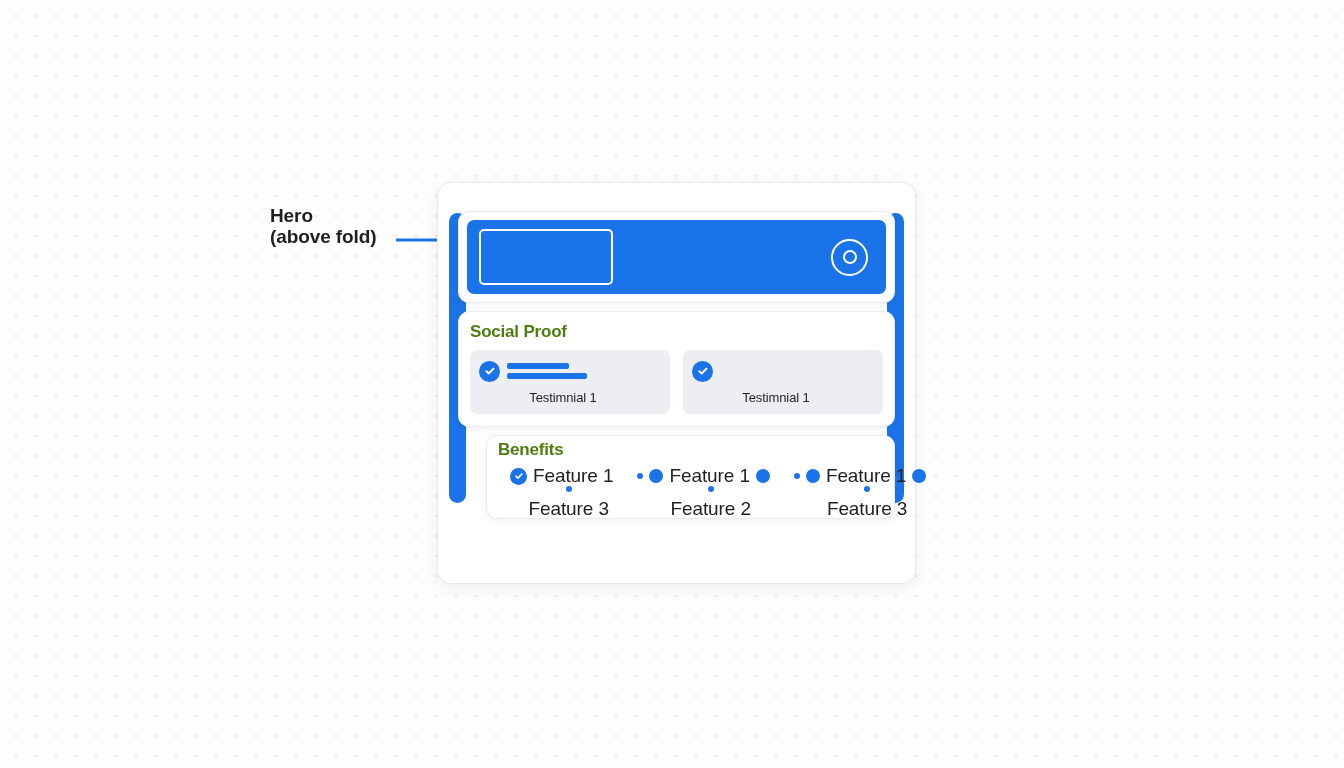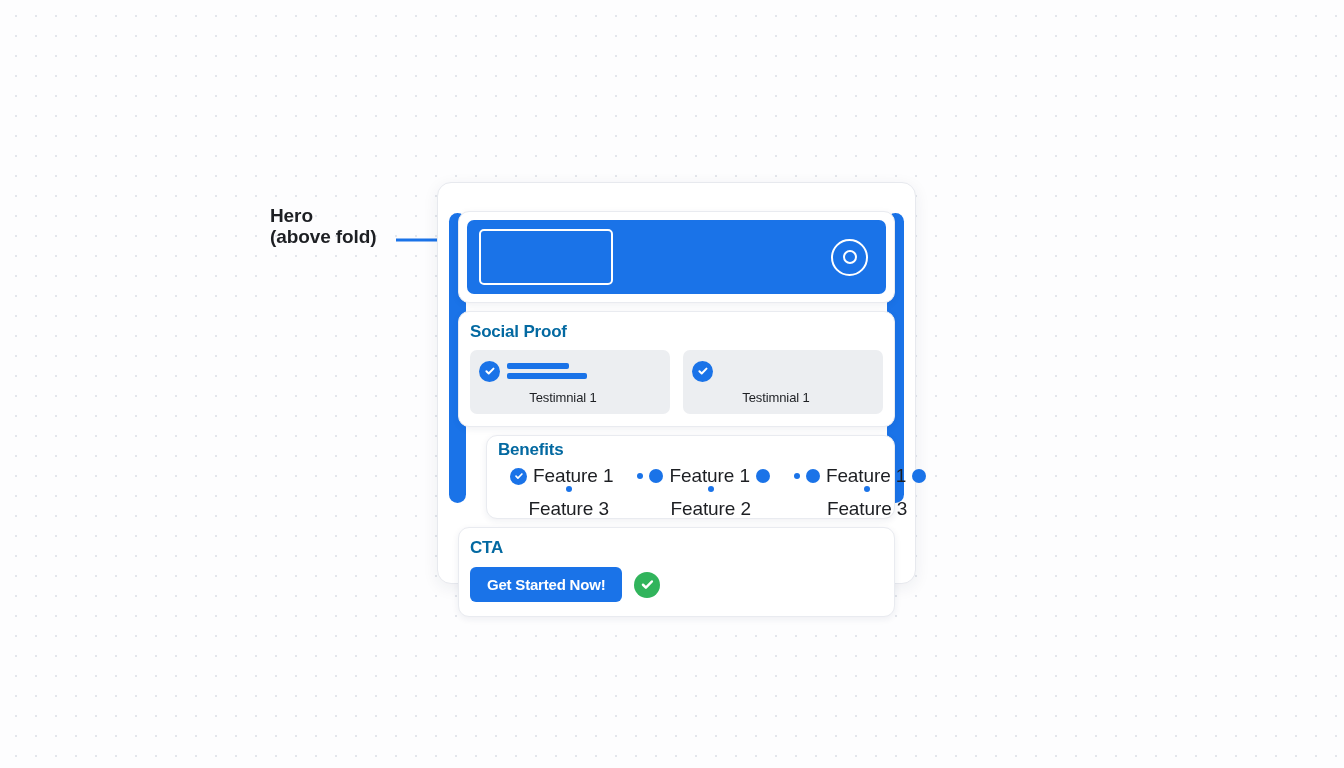--- a/index.html
+++ b/index.html
@@ -121,21 +121,21 @@
     width: 14px;
     height: 14px;
     border-radius: 50%;
     border: 2.5px solid #ffffff;
   }
 
   
   .section-title {
     font-size: 17px;
     font-weight: 700;
-    color: #0369a1;
+    color: #4d7c0f;
     letter-spacing: -0.2px;
   }
 
   
   .social-card {
     padding: 10px 11px 12px 11px;
     margin-bottom: 8px;
   }
   .social-card .section-title { margin-bottom: 8px; }
   .tiles {
@@ -369,26 +369,15 @@
           </div>
           <div class="benefit-row indent">
             <span class="dot-sm"></span>
             <span class="benefit-label">Feature 3</span>
           </div>
         </div>
 
       </div>
     </div>
 
-    <div class="card cta-card">
-      <div class="section-title">CTA</div>
-      <div class="cta-row">
-        <button class="cta-button">Get Started Now!</button>
-        <span class="cta-check">
-          <svg width="15" height="15" viewBox="0 0 12 12">
-            <path d="M2.4 6.2 L4.7 8.5 L9.5 3.6" stroke="#ffffff" stroke-width="2" fill="none" stroke-linecap="round" stroke-linejoin="round"></path>
-          </svg>
-        </span>
-      </div>
-    </div>
 
   </div>
 </div>
 
 </body></html>

